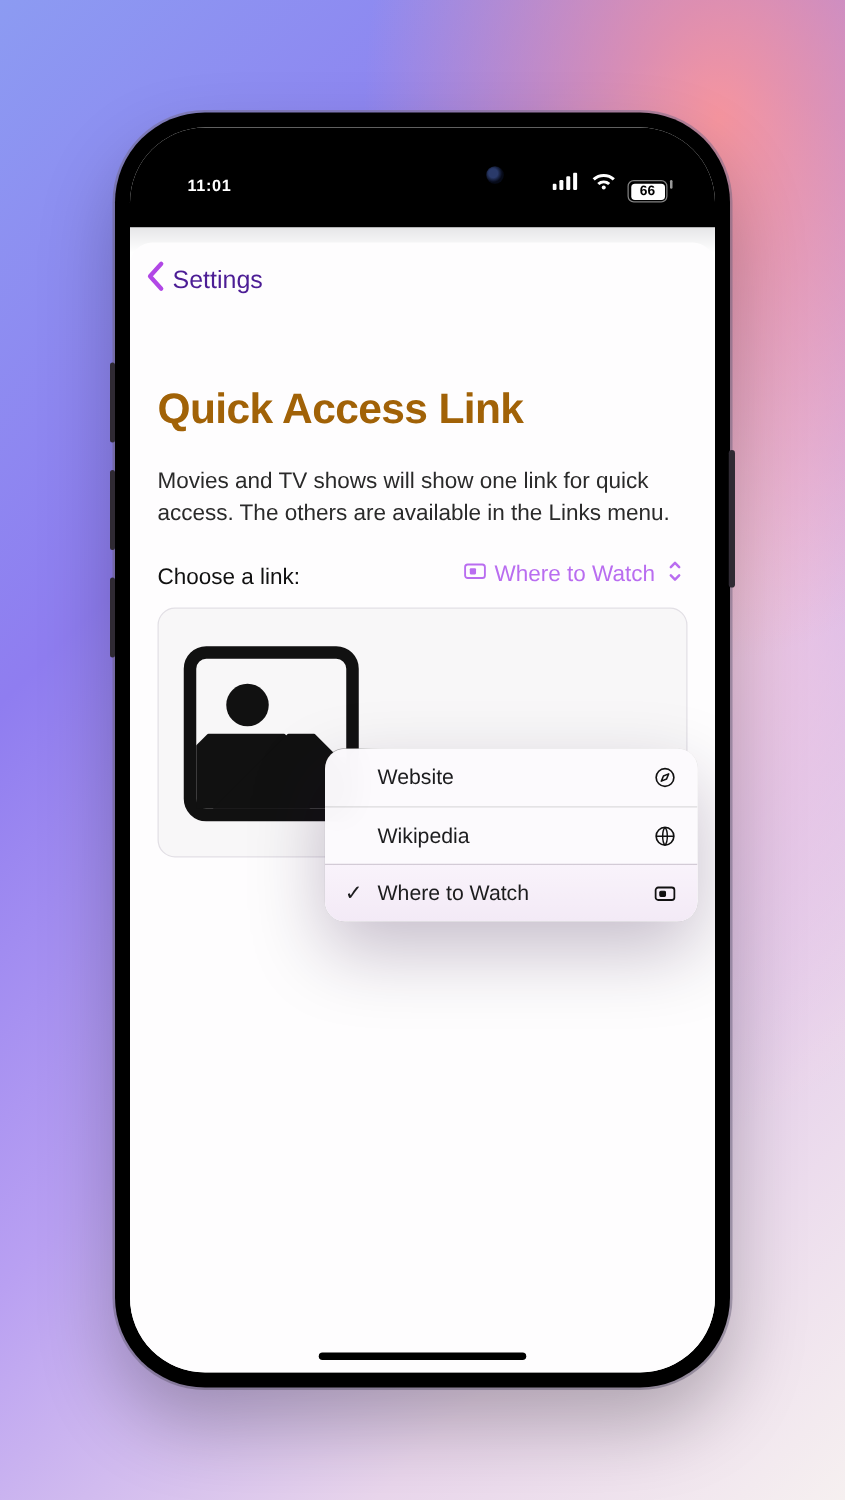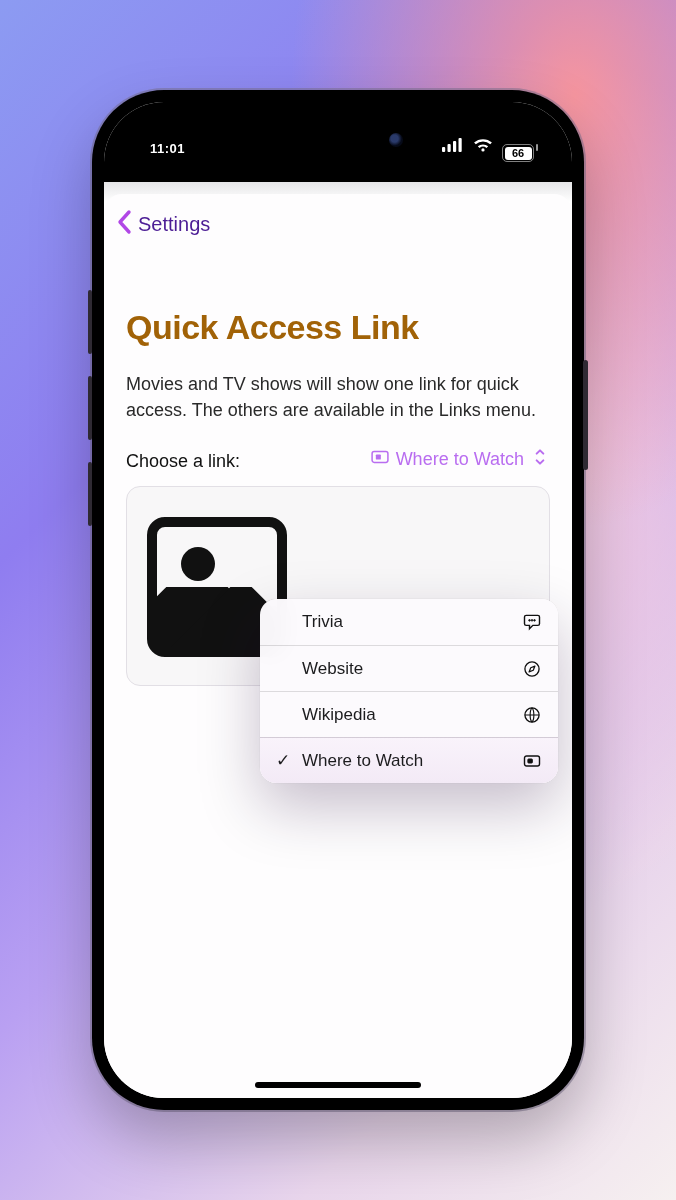--- a/index.html
+++ b/index.html
@@ -198,32 +198,20 @@
             <div class="frame"></div>
               <div class="sun"></div>
               <div class="mount"></div>
           </div>
         </div>
       </div>
 
       <div class="menu">
         <div class="menu-item">
           <span class="check"></span>
-          <span>Trivia</span>
-          <span class="tail">
-            <svg viewBox="0 0 24 24" fill="none">
-                <path d="M5 4h14a2 2 0 012 2v8a2 2 0 01-2 2h-6l-4 4v-4H5a2 2 0 01-2-2V6a2 2 0 012-2z" stroke="#111" stroke-width="1.7"></path>
-                <circle cx="9" cy="10" r="1" fill="#111"></circle>
-                <circle cx="12" cy="10" r="1" fill="#111"></circle>
-                <circle cx="15" cy="10" r="1" fill="#111"></circle>
-              </svg>
-          </span>
-        </div>
-        <div class="menu-item">
-          <span class="check"></span>
           <span>Website</span>
           <span class="tail">
             <svg viewBox="0 0 24 24" fill="none">
                 <circle cx="12" cy="12" r="8.5" stroke="#111" stroke-width="1.6"></circle>
                 <path d="M15.5 8.5l-2 5-5 2 2-5z" stroke="#111" stroke-width="1.5" stroke-linejoin="round"></path>
               </svg>
           </span>
         </div>
         <div class="menu-item">
           <span class="check"></span>

